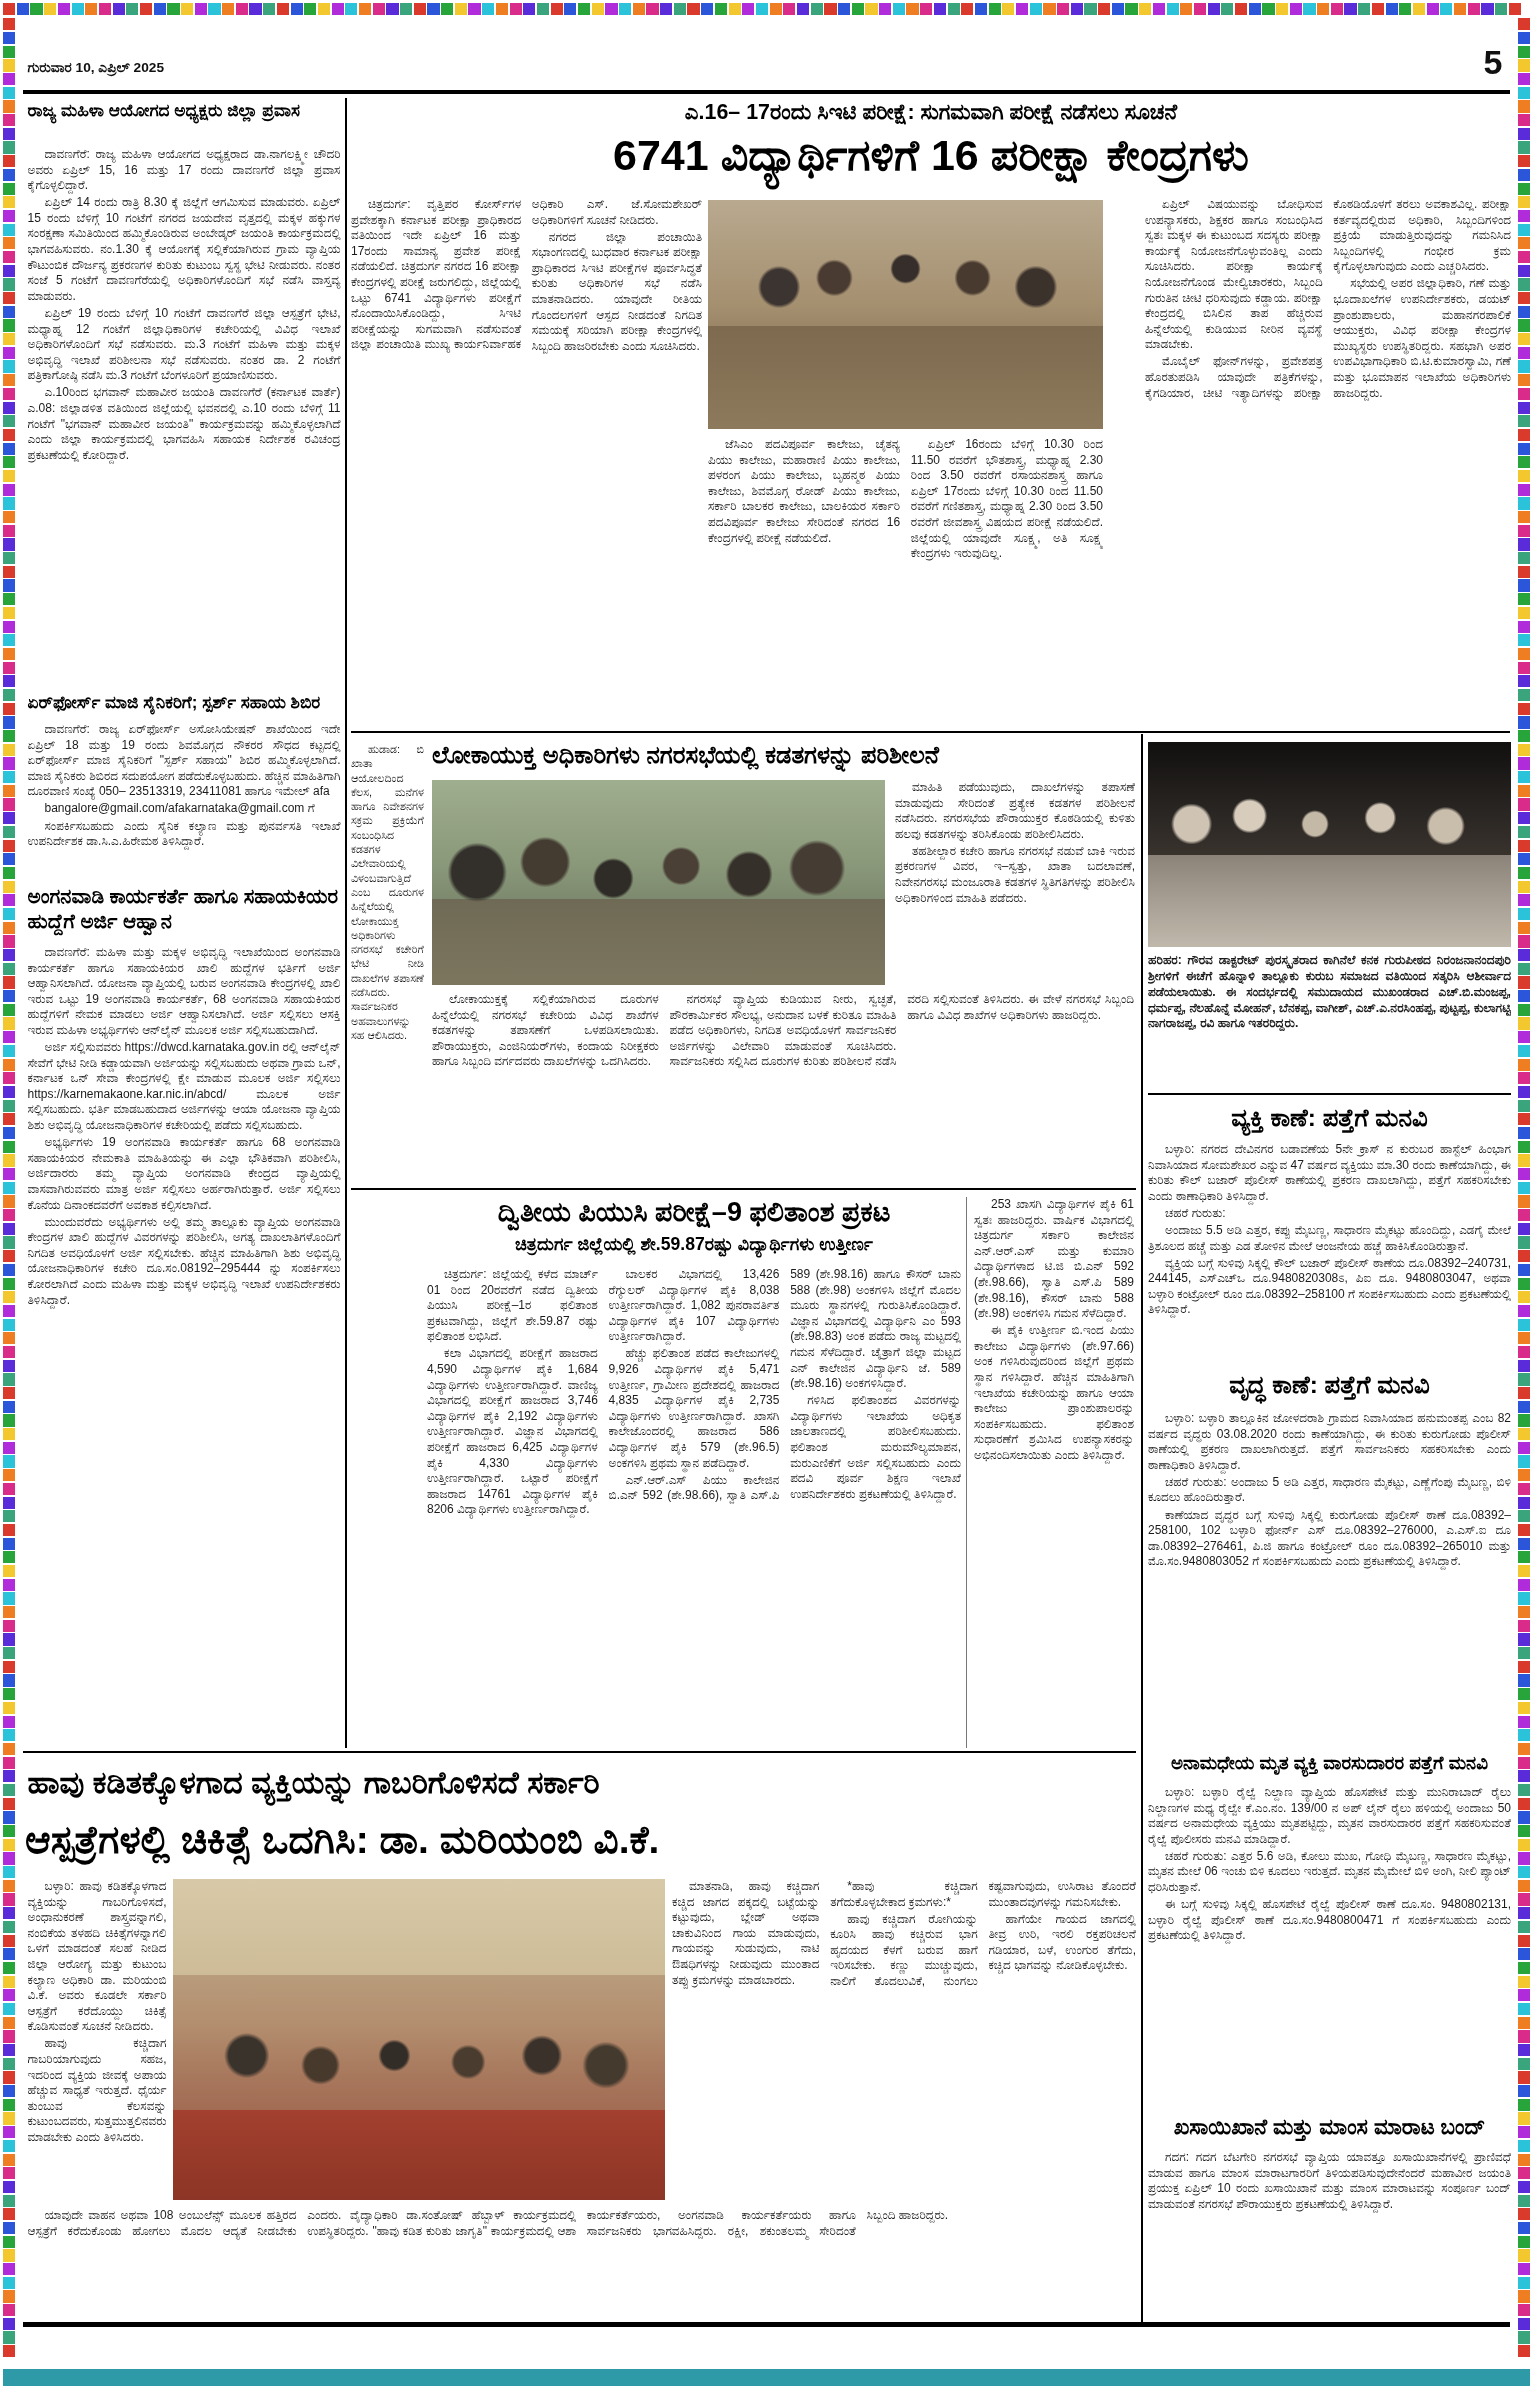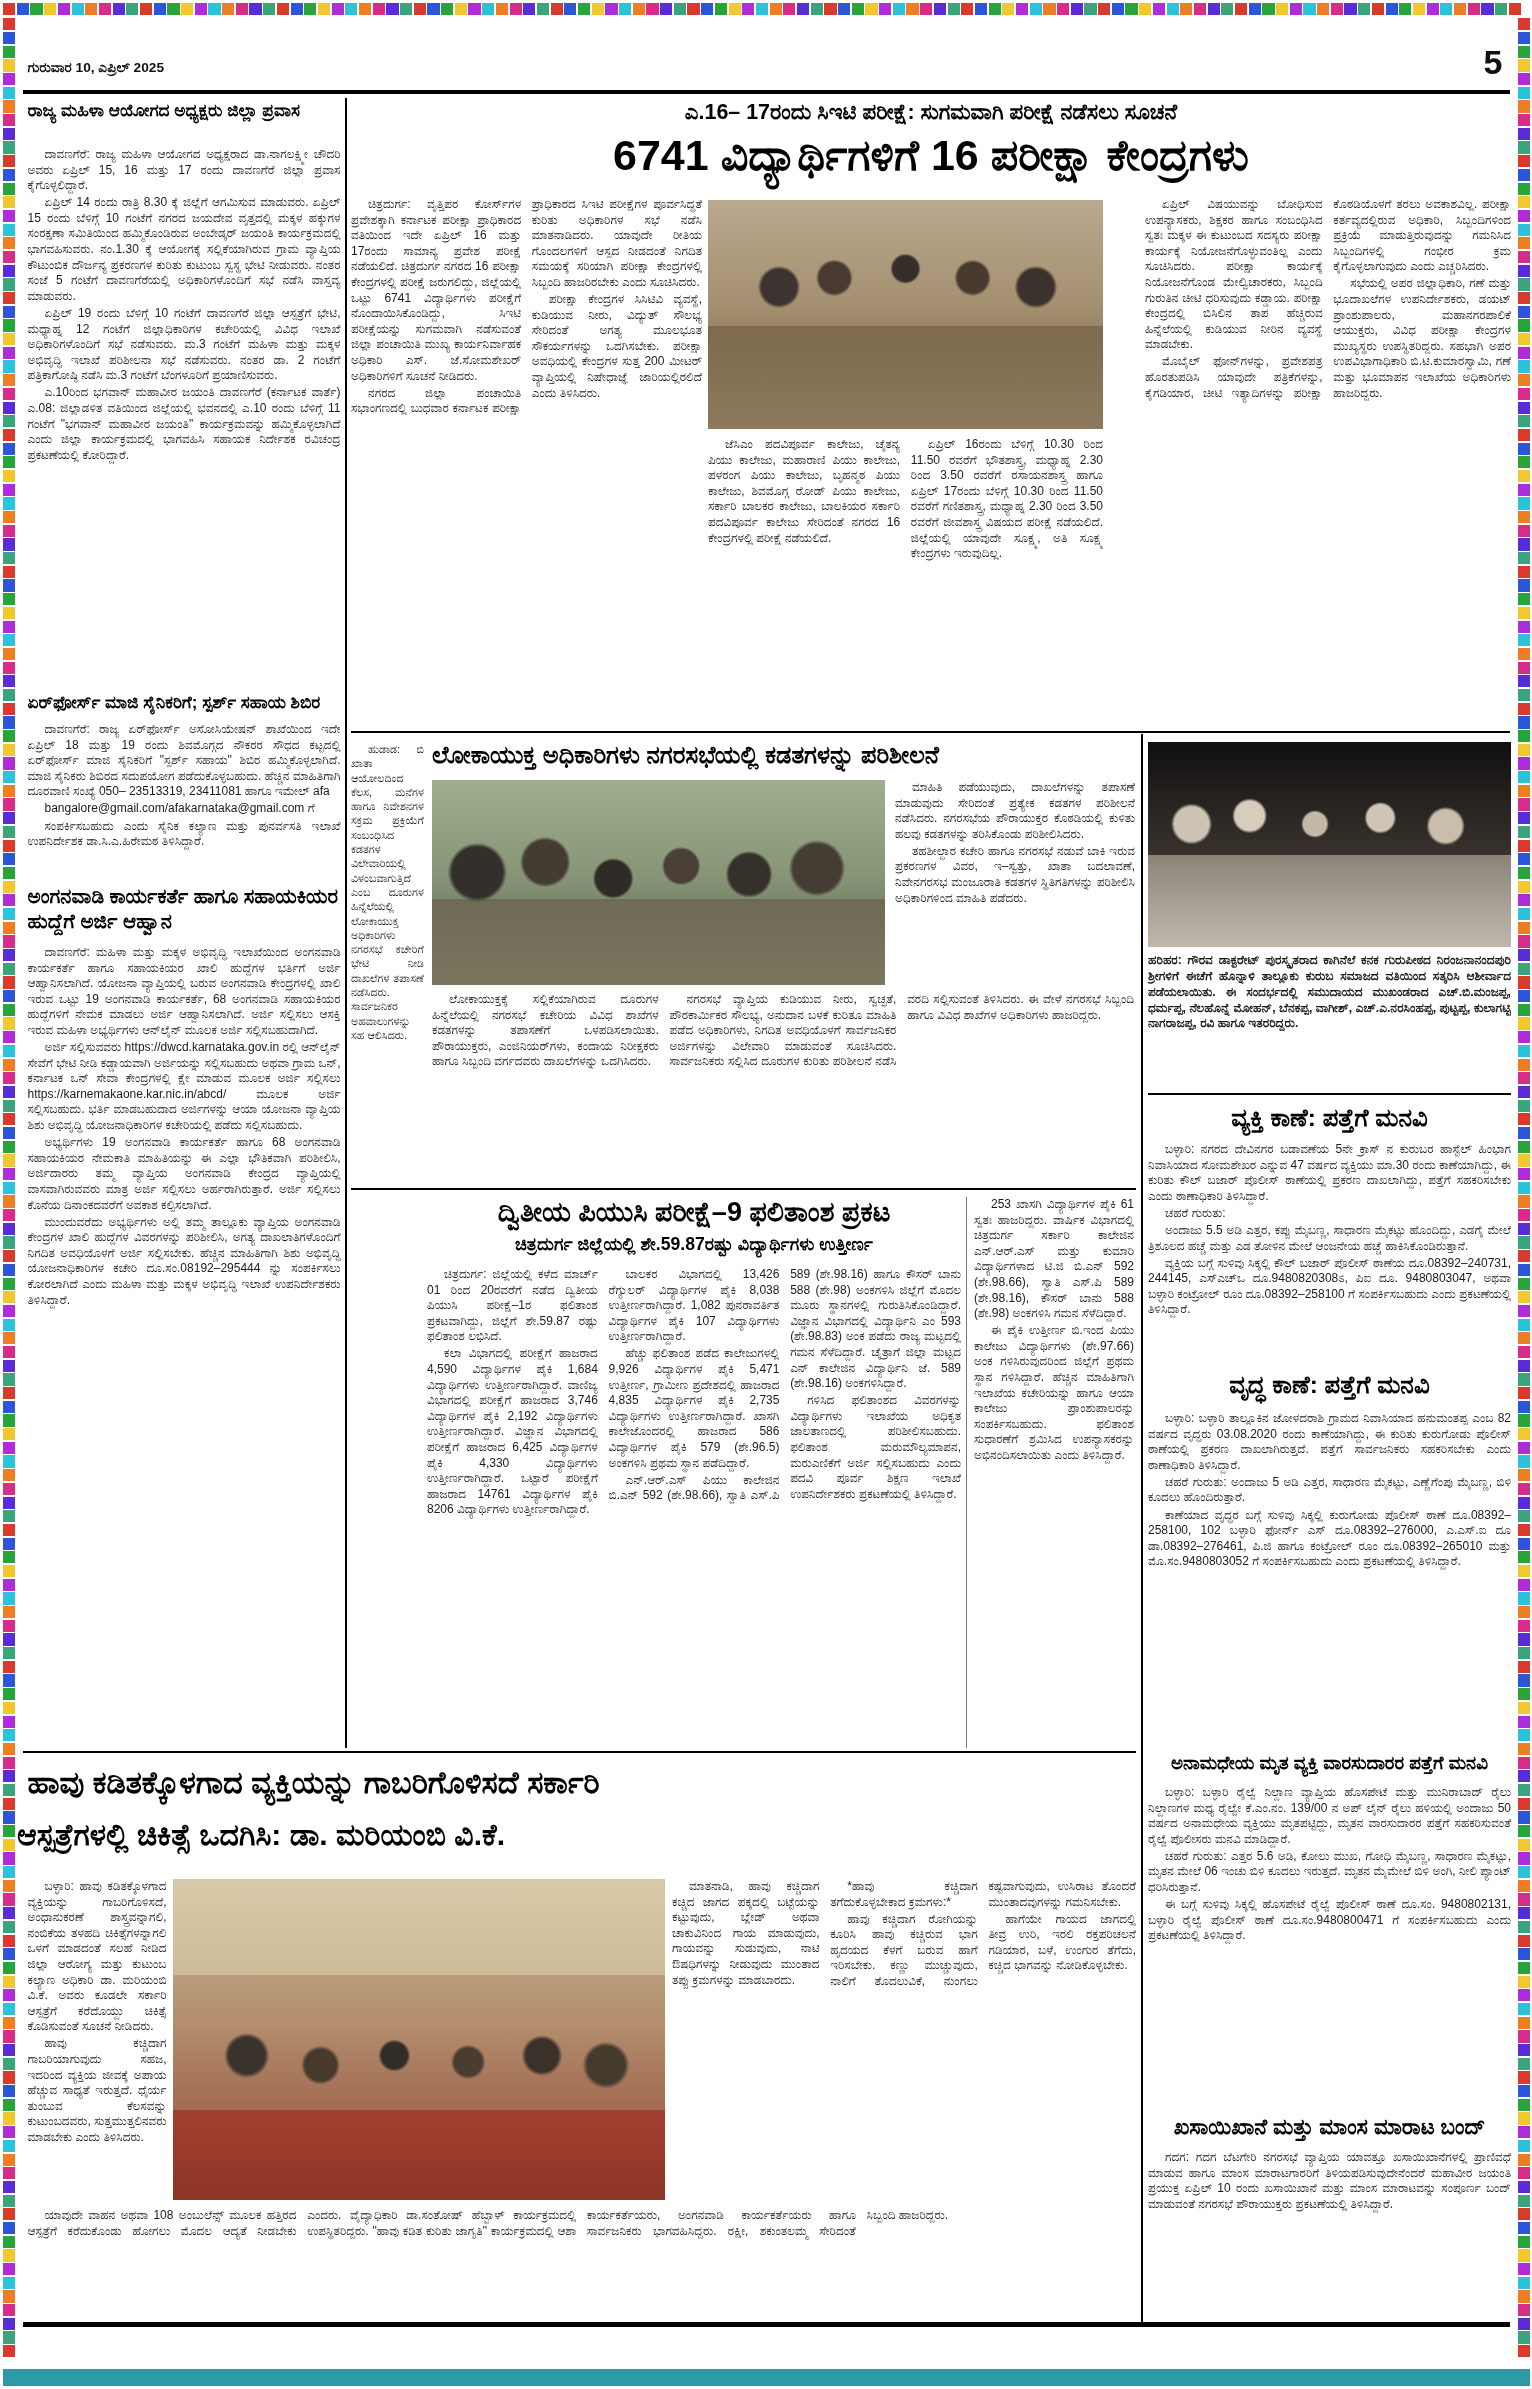--- a/index.html
+++ b/index.html
@@ -527,21 +527,20 @@
     </div>
 
   <div class="rule-v" style="left:345px;top:98px;height:1650px;"></div>
 
   <div class="abs hl center" style="left:351px;top:101px;width:1160px;font-size:21.4px;">ಎ.16– 17ರಂದು ಸಿಇಟಿ ಪರೀಕ್ಷೆ: ಸುಗಮವಾಗಿ ಪರೀಕ್ಷೆ ನಡೆಸಲು ಸೂಚನೆ</div>
   <div class="abs hl center" style="left:351px;top:131px;width:1160px;font-size:43px;">6741 ವಿದ್ಯಾರ್ಥಿಗಳಿಗೆ 16 ಪರೀಕ್ಷಾ ಕೇಂದ್ರಗಳು</div>
 
   <div class="body-block cols-2" style="left:351px;top:197px;width:351px;height:527px;">
       <p>ಚಿತ್ರದುರ್ಗ: ವೃತ್ತಿಪರ ಕೋರ್ಸ್‌ಗಳ ಪ್ರವೇಶಕ್ಕಾಗಿ ಕರ್ನಾಟಕ ಪರೀಕ್ಷಾ ಪ್ರಾಧಿಕಾರದ ವತಿಯಿಂದ ಇದೇ ಏಪ್ರಿಲ್ 16 ಮತ್ತು 17ರಂದು ಸಾಮಾನ್ಯ ಪ್ರವೇಶ ಪರೀಕ್ಷೆ ನಡೆಯಲಿದೆ. ಚಿತ್ರದುರ್ಗ ನಗರದ 16 ಪರೀಕ್ಷಾ ಕೇಂದ್ರಗಳಲ್ಲಿ ಪರೀಕ್ಷೆ ಜರುಗಲಿದ್ದು, ಜಿಲ್ಲೆಯಲ್ಲಿ ಒಟ್ಟು 6741 ವಿದ್ಯಾರ್ಥಿಗಳು ಪರೀಕ್ಷೆಗೆ ನೊಂದಾಯಿಸಿಕೊಂಡಿದ್ದು, ಸಿಇಟಿ ಪರೀಕ್ಷೆಯನ್ನು ಸುಗಮವಾಗಿ ನಡೆಸುವಂತೆ ಜಿಲ್ಲಾ ಪಂಚಾಯಿತಿ ಮುಖ್ಯ ಕಾರ್ಯನಿರ್ವಾಹಕ ಅಧಿಕಾರಿ ಎಸ್. ಜೆ.ಸೋಮಶೇಖರ್ ಅಧಿಕಾರಿಗಳಿಗೆ ಸೂಚನೆ ನೀಡಿದರು.</p>
       <p>ನಗರದ ಜಿಲ್ಲಾ ಪಂಚಾಯಿತಿ ಸಭಾಂಗಣದಲ್ಲಿ ಬುಧವಾರ ಕರ್ನಾಟಕ ಪರೀಕ್ಷಾ ಪ್ರಾಧಿಕಾರದ ಸಿಇಟಿ ಪರೀಕ್ಷೆಗಳ ಪೂರ್ವಸಿದ್ಧತೆ ಕುರಿತು ಅಧಿಕಾರಿಗಳ ಸಭೆ ನಡೆಸಿ ಮಾತನಾಡಿದರು. ಯಾವುದೇ ರೀತಿಯ ಗೊಂದಲಗಳಿಗೆ ಆಸ್ಪದ ನೀಡದಂತೆ ನಿಗದಿತ ಸಮಯಕ್ಕೆ ಸರಿಯಾಗಿ ಪರೀಕ್ಷಾ ಕೇಂದ್ರಗಳಲ್ಲಿ ಸಿಬ್ಬಂದಿ ಹಾಜರಿರಬೇಕು ಎಂದು ಸೂಚಿಸಿದರು.</p>
-      <p>ಪರೀಕ್ಷಾ ಕೇಂದ್ರಗಳ ಸಿಸಿಟಿವಿ ವ್ಯವಸ್ಥೆ, ಕುಡಿಯುವ ನೀರು, ವಿದ್ಯುತ್ ಸೌಲಭ್ಯ ಸೇರಿದಂತೆ ಅಗತ್ಯ ಮೂಲಭೂತ ಸೌಕರ್ಯಗಳನ್ನು ಒದಗಿಸಬೇಕು. ಪರೀಕ್ಷಾ ಅವಧಿಯಲ್ಲಿ ಕೇಂದ್ರಗಳ ಸುತ್ತ 200 ಮೀಟರ್ ವ್ಯಾಪ್ತಿಯಲ್ಲಿ ನಿಷೇಧಾಜ್ಞೆ ಜಾರಿಯಲ್ಲಿರಲಿದೆ ಎಂದು ತಿಳಿಸಿದರು.</p>
     </div>
 
   <div class="photo" style="left:708px;top:200px;width:395px;height:229px;background:linear-gradient(180deg,#b9a98f 0%,#a59070 45%,#6e5b44 100%);">
     <div class="ppl" style="background:
       radial-gradient(circle at 18% 38%, #3c3430 0 5%, transparent 6%),
       radial-gradient(circle at 32% 34%, #4a3b32 0 5%, transparent 6%),
       radial-gradient(circle at 50% 30%, #362e2a 0 5%, transparent 6%),
       radial-gradient(circle at 67% 34%, #493a30 0 5%, transparent 6%),
       radial-gradient(circle at 83% 38%, #3c322c 0 5%, transparent 6%),
       linear-gradient(180deg, transparent 55%, #7d6a4f 55%, #8d7a5c 100%);"></div>
@@ -599,21 +598,21 @@
 
   <div class="rule-v" style="left:966px;top:1197px;height:551px;background:#777;width:0.8px;"></div>
   <div class="body-block" style="left:974px;top:1197px;width:160px;height:550px;">
       <p>253 ಖಾಸಗಿ ವಿದ್ಯಾರ್ಥಿಗಳ ಪೈಕಿ 61 ಸ್ವತಃ ಹಾಜರಿದ್ದರು. ವಾರ್ಷಿಕ ವಿಭಾಗದಲ್ಲಿ ಚಿತ್ರದುರ್ಗ ಸರ್ಕಾರಿ ಕಾಲೇಜಿನ ಎನ್.ಆರ್.ಎಸ್ ಮತ್ತು ಕುಮಾರಿ ವಿದ್ಯಾರ್ಥಿಗಳಾದ ಟಿ.ಜಿ ಬಿ.ಎನ್ 592 (ಶೇ.98.66), ಸ್ವಾತಿ ಎಸ್.ಪಿ 589 (ಶೇ.98.16), ಕೌಸರ್ ಬಾನು 588 (ಶೇ.98) ಅಂಕಗಳಿಸಿ ಗಮನ ಸೆಳೆದಿದ್ದಾರೆ.</p>
       <p>ಈ ಪೈಕಿ ಉತ್ತೀರ್ಣ ಬಿ.ಇಂದ ಪಿಯು ಕಾಲೇಜು ವಿದ್ಯಾರ್ಥಿಗಳು (ಶೇ.97.66) ಅಂಕ ಗಳಿಸಿರುವುದರಿಂದ ಜಿಲ್ಲೆಗೆ ಪ್ರಥಮ ಸ್ಥಾನ ಗಳಿಸಿದ್ದಾರೆ. ಹೆಚ್ಚಿನ ಮಾಹಿತಿಗಾಗಿ ಇಲಾಖೆಯ ಕಚೇರಿಯನ್ನು ಹಾಗೂ ಆಯಾ ಕಾಲೇಜು ಪ್ರಾಂಶುಪಾಲರನ್ನು ಸಂಪರ್ಕಿಸಬಹುದು. ಫಲಿತಾಂಶ ಸುಧಾರಣೆಗೆ ಶ್ರಮಿಸಿದ ಉಪನ್ಯಾಸಕರನ್ನು ಅಭಿನಂದಿಸಲಾಯಿತು ಎಂದು ತಿಳಿಸಿದ್ದಾರೆ.</p>
     </div>
 
   <div class="rule-h" style="left:23px;top:1751px;width:1113px;height:2.3px;"></div>
 
   <div class="abs hl" style="left:27.5px;top:1765px;width:1108px;font-size:30.5px;">ಹಾವು ಕಡಿತಕ್ಕೊಳಗಾದ ವ್ಯಕ್ತಿಯನ್ನು ಗಾಬರಿಗೊಳಿಸದೆ ಸರ್ಕಾರಿ</div>
-  <div class="abs hl" style="left:17px;top:1818px;width:1108px;font-size:30px;">ಆಸ್ಪತ್ರೆಗಳಲ್ಲಿ ಚಿಕಿತ್ಸೆ ಒದಗಿಸಿ: ಡಾ. ಮರಿಯಂಬಿ ವಿ.ಕೆ.</div>
+  <div class="abs hl" style="left:25px;top:1818px;width:1108px;font-size:39px;">ಆಸ್ಪತ್ರೆಗಳಲ್ಲಿ ಚಿಕಿತ್ಸೆ ಒದಗಿಸಿ: ಡಾ. ಮರಿಯಂಬಿ ವಿ.ಕೆ.</div>
 
   <div class="body-block" style="left:27.5px;top:1879px;width:139px;height:435px;">
       <p>ಬಳ್ಳಾರಿ: ಹಾವು ಕಡಿತಕ್ಕೊಳಗಾದ ವ್ಯಕ್ತಿಯನ್ನು ಗಾಬರಿಗೊಳಿಸದೆ, ಅಂಧಾನುಕರಣೆ ಶಾಸ್ತ್ರವನ್ನಾಗಲಿ, ನಂಬಿಕೆಯ ತಳಹದಿ ಚಿಕಿತ್ಸೆಗಳನ್ನಾಗಲಿ ಒಳಗೆ ಮಾಡದಂತೆ ಸಲಹೆ ನೀಡಿದ ಜಿಲ್ಲಾ ಆರೋಗ್ಯ ಮತ್ತು ಕುಟುಂಬ ಕಲ್ಯಾಣ ಅಧಿಕಾರಿ ಡಾ. ಮರಿಯಂಬಿ ವಿ.ಕೆ. ಅವರು ಕೂಡಲೇ ಸರ್ಕಾರಿ ಆಸ್ಪತ್ರೆಗೆ ಕರೆದೊಯ್ದು ಚಿಕಿತ್ಸೆ ಕೊಡಿಸುವಂತೆ ಸೂಚನೆ ನೀಡಿದರು.</p>
       <p>ಹಾವು ಕಚ್ಚಿದಾಗ ಗಾಬರಿಯಾಗುವುದು ಸಹಜ, ಇದರಿಂದ ವ್ಯಕ್ತಿಯ ಜೀವಕ್ಕೆ ಅಪಾಯ ಹೆಚ್ಚುವ ಸಾಧ್ಯತೆ ಇರುತ್ತದೆ. ಧೈರ್ಯ ತುಂಬುವ ಕೆಲಸವನ್ನು ಕುಟುಂಬದವರು, ಸುತ್ತಮುತ್ತಲಿನವರು ಮಾಡಬೇಕು ಎಂದು ತಿಳಿಸಿದರು.</p>
     </div>
 
   <div class="photo" style="left:173px;top:1879px;width:492px;height:321px;background:linear-gradient(180deg,#d8c9a8 0%,#c8b astounding 0,#c8b58e 45%,#8f6f4e 100%);background:linear-gradient(180deg,#d8c9a8 0%,#c8b58e 45%,#8f6f4e 100%);">
     <div class="ppl" style="background:
       radial-gradient(circle at 15% 55%, #3a332c 0 4%, transparent 5%),
       radial-gradient(circle at 30% 58%, #47392c 0 4%, transparent 5%),

